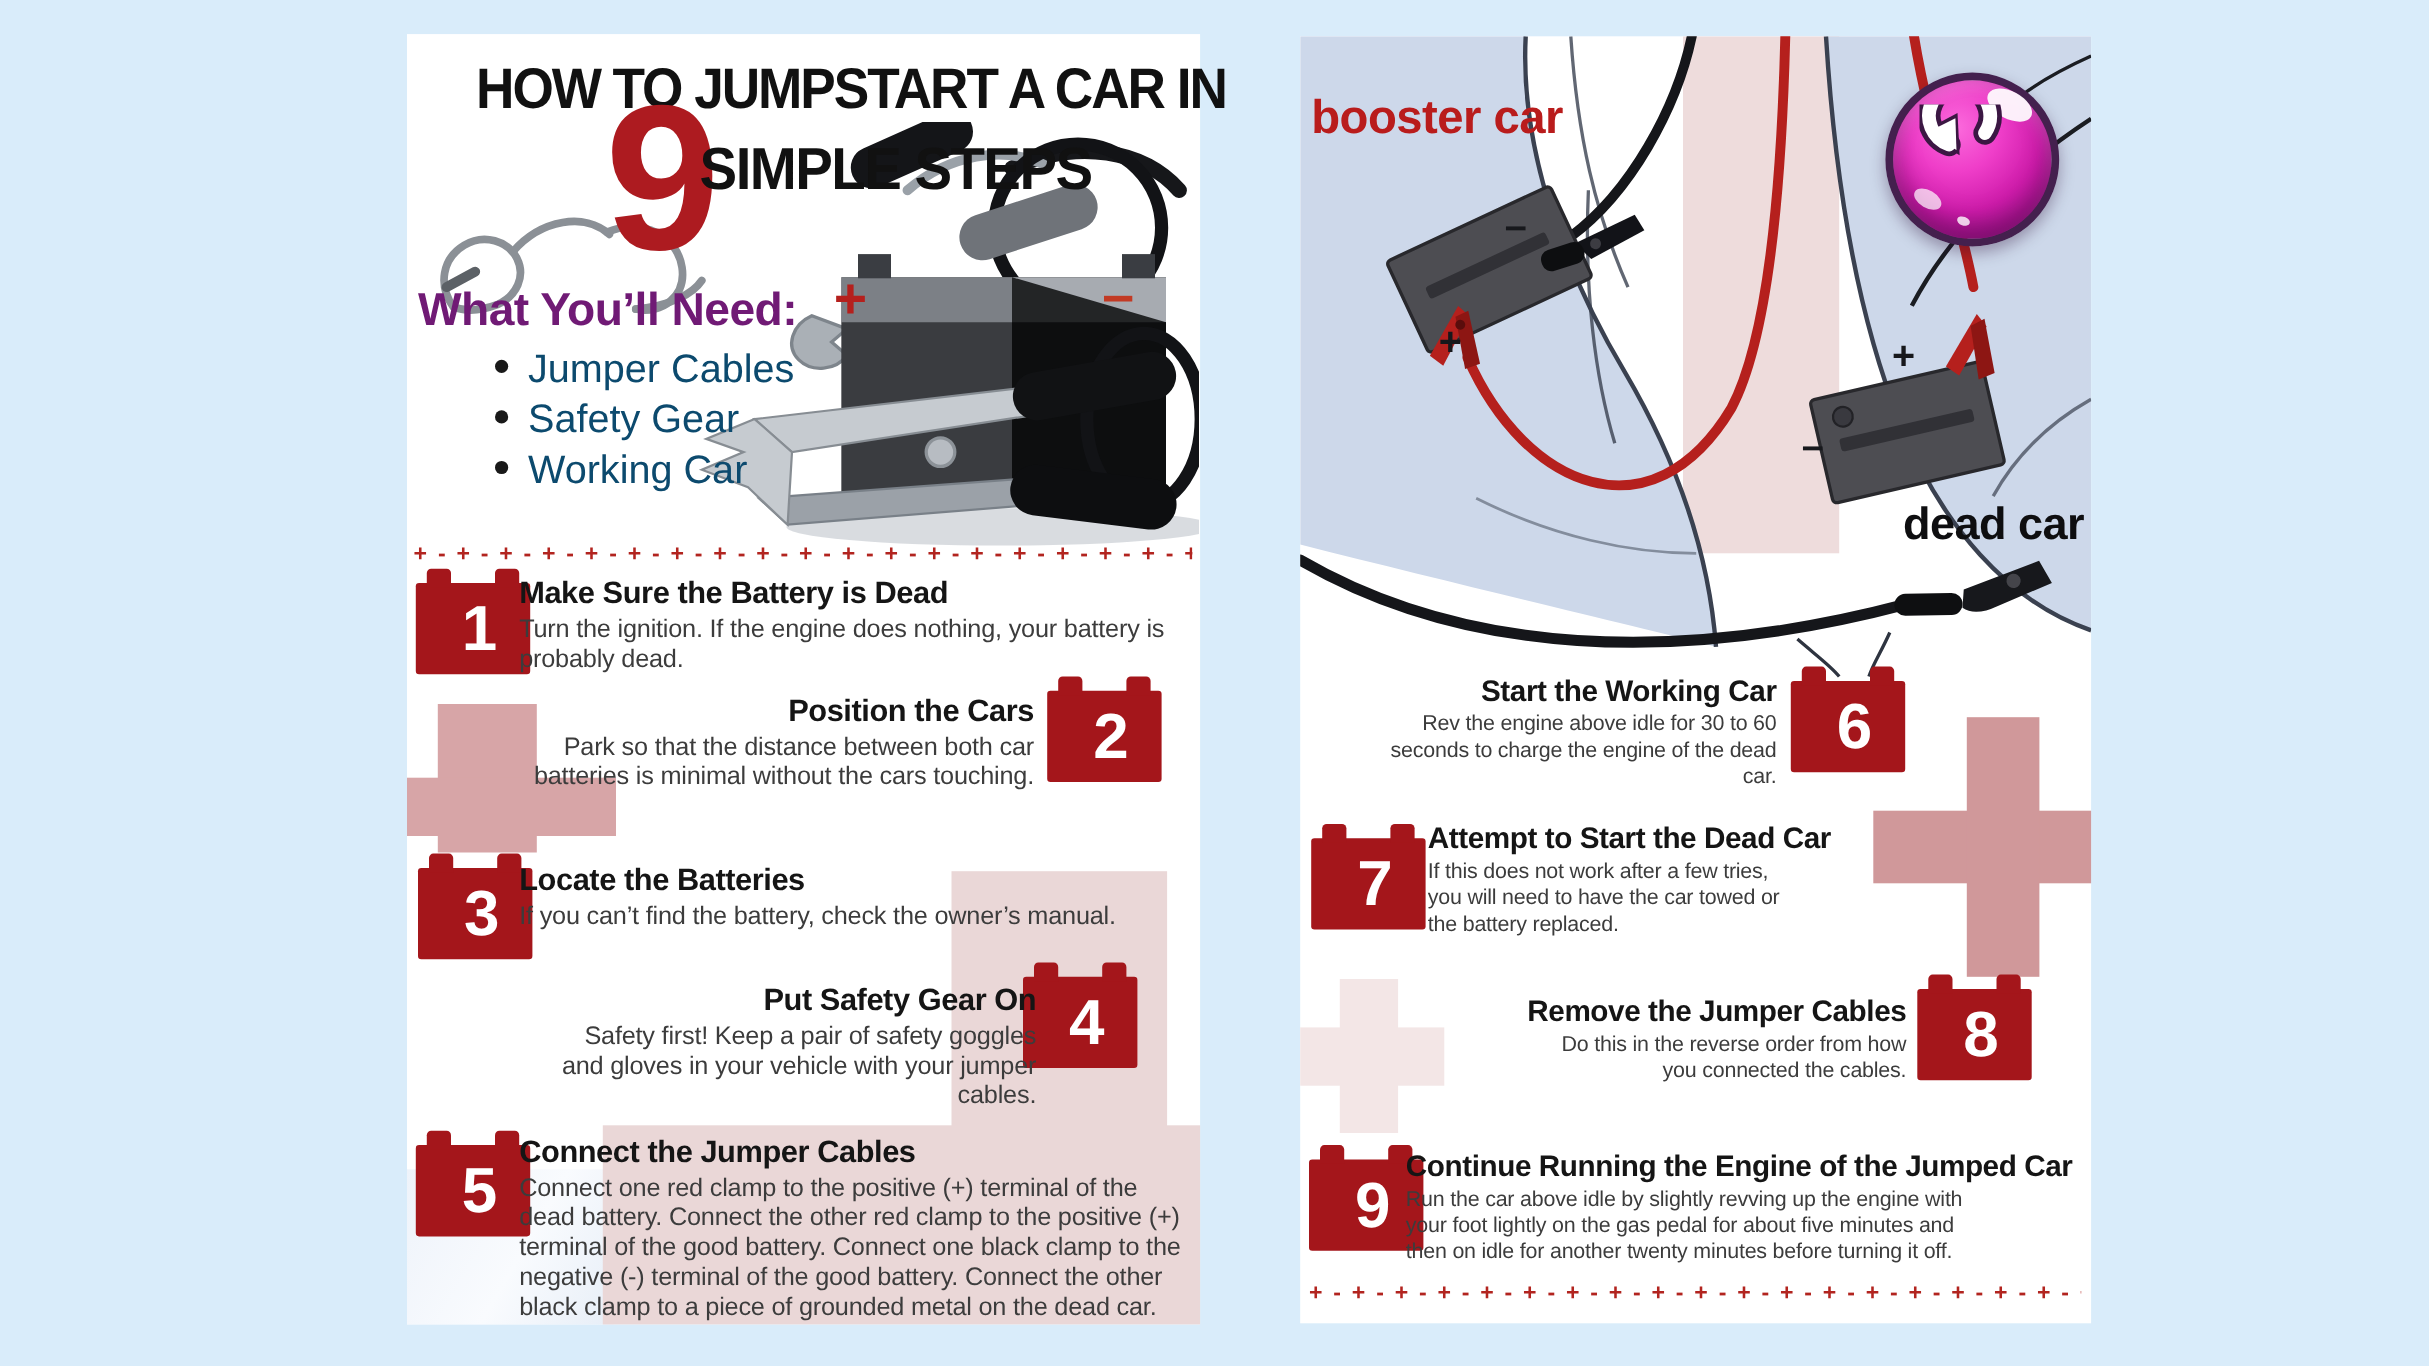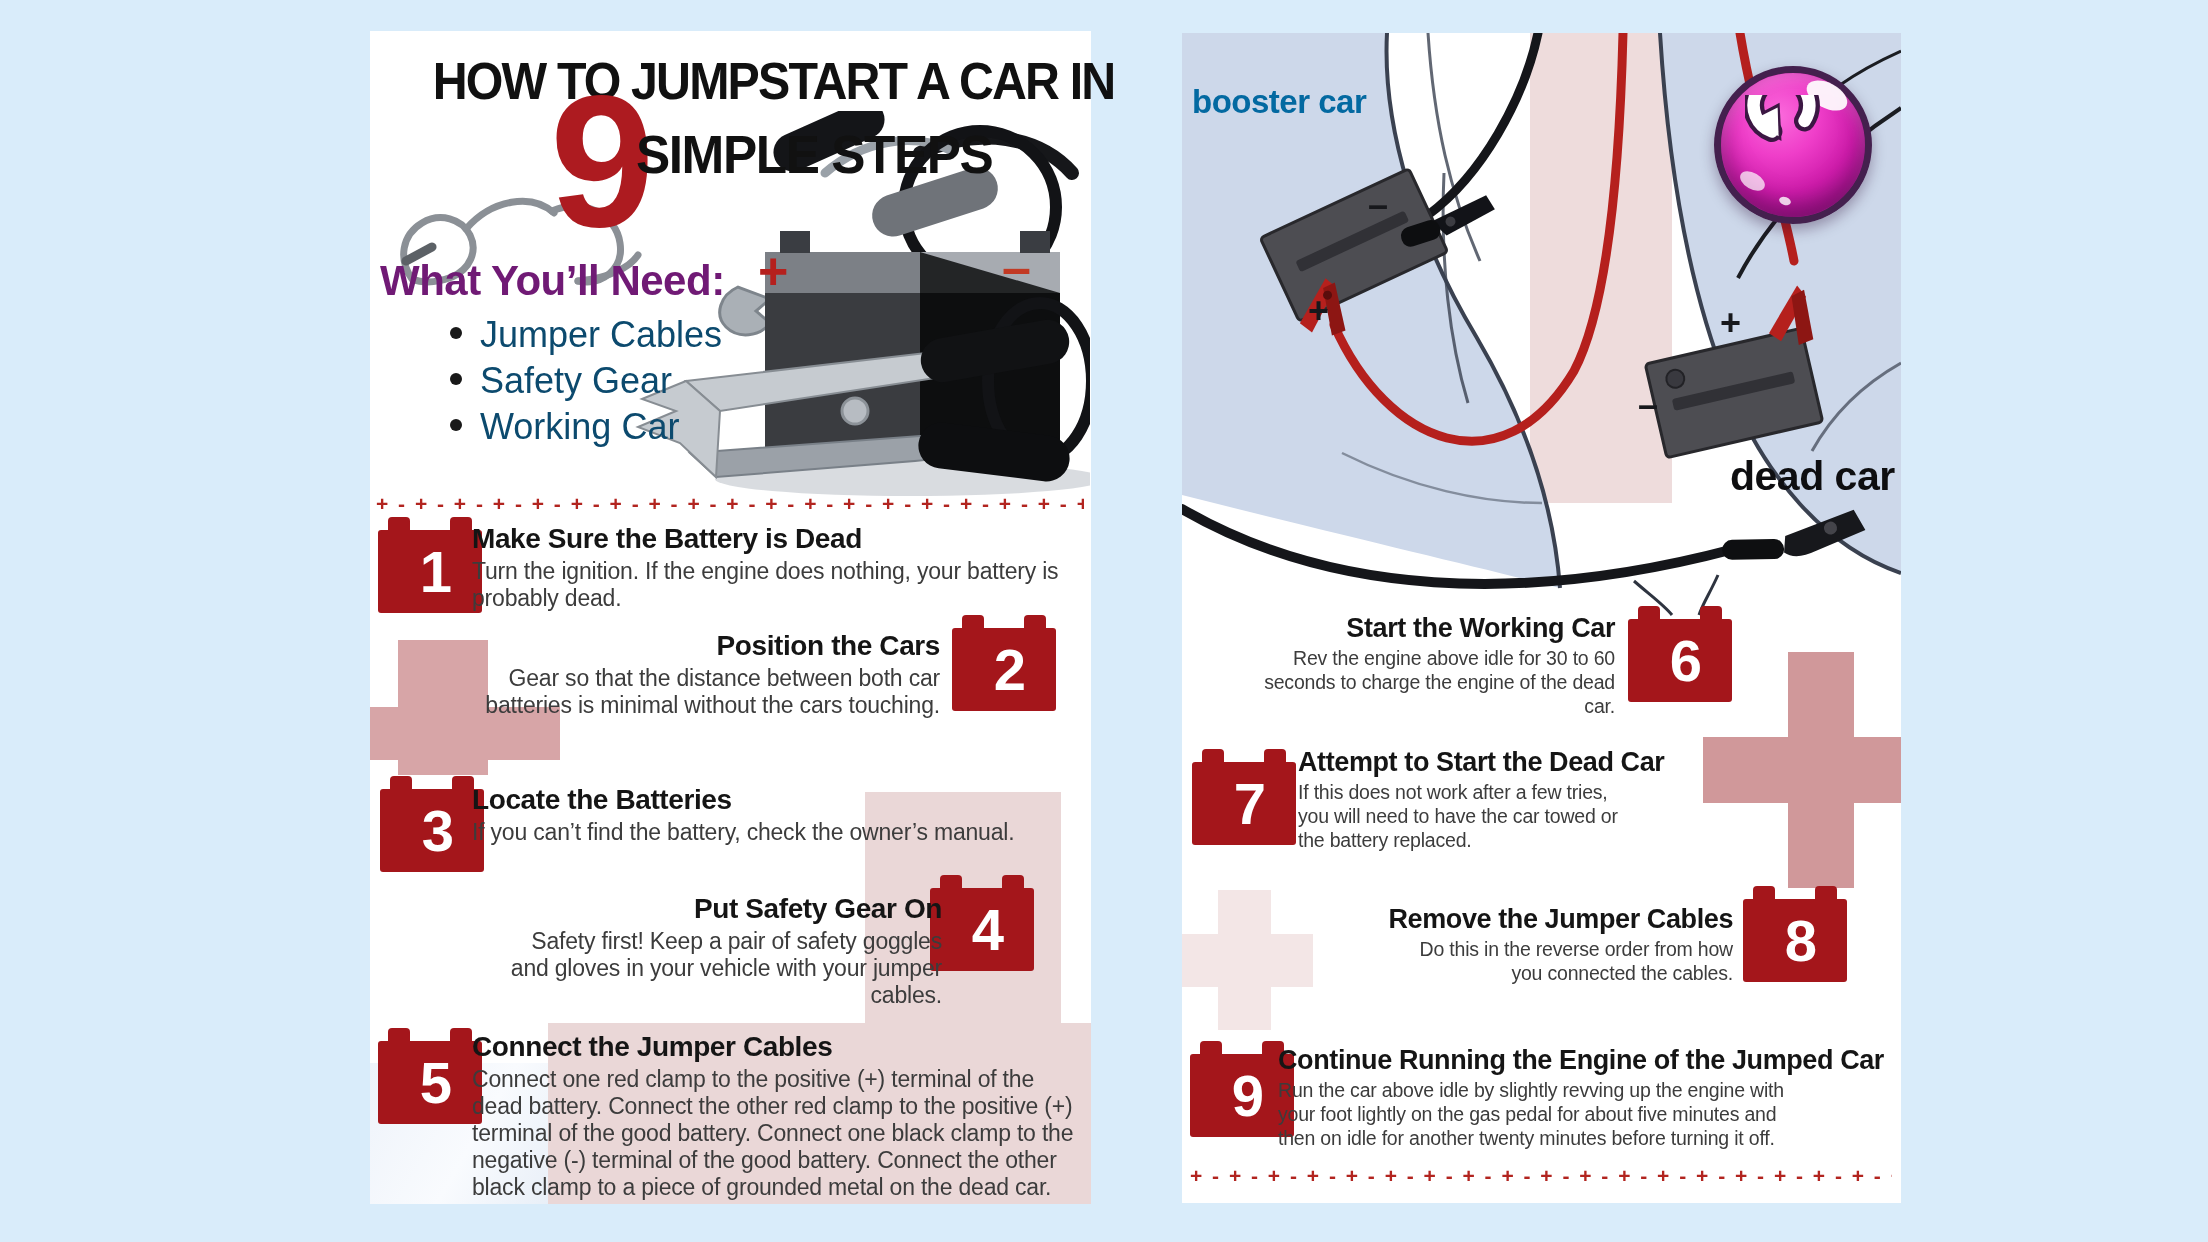--- a/index.html
+++ b/index.html
@@ -85,21 +85,21 @@
   .icon2{left:582px;top:584px}
   .icon3{left:10px;top:745px}
   .icon4{left:560px;top:844px}
   .icon5{left:8px;top:997px}
   .icon6{left:446px;top:573px}
   .icon7{left:10px;top:716px}
   .icon8{left:561px;top:853px}
   .icon9{left:8px;top:1008px}
 
   
-  .blabel{position:absolute;left:10px;top:50px;font-size:33px;font-weight:bold;color:#0369a1;
+  .blabel{position:absolute;left:10px;top:50px;font-size:43px;font-weight:bold;color:#b91c1c;
         letter-spacing:-.5px;z-index:3}
   .dlabel{position:absolute;left:548px;top:420px;font-size:41px;font-weight:bold;color:#0e0e10;
         letter-spacing:-.5px;z-index:3}
 
   
   .doodle{position:absolute;left:12px;top:128px;width:260px;height:135px}
   .batart{position:absolute;left:250px;top:80px;width:470px;height:430px}
   .diag{position:absolute;left:0;top:0;width:719px;height:600px}
   svg text{font-family:"Liberation Sans",sans-serif}
 
@@ -190,21 +190,21 @@
       <p>Turn the ignition. If the engine does nothing, your battery is probably dead.</p>
     </div>
 
     <div class="bat icon2">
         <i class="nub nl"></i>
         <i class="nub nr"></i>
         <i class="num">2</i>
       </div>
     <div class="stext t2 ra">
       <h3>Position the Cars</h3>
-      <p>Gear so that the distance between both car batteries is minimal without the cars touching.</p>
+      <p>Park so that the distance between both car batteries is minimal without the cars touching.</p>
     </div>
 
     <div class="bat icon3">
         <i class="nub nl"></i>
         <i class="nub nr"></i>
         <i class="num">3</i>
       </div>
     <div class="stext t3">
       <h3>Locate the Batteries</h3>
       <p>If you can’t find the battery, check the owner’s manual.</p>

